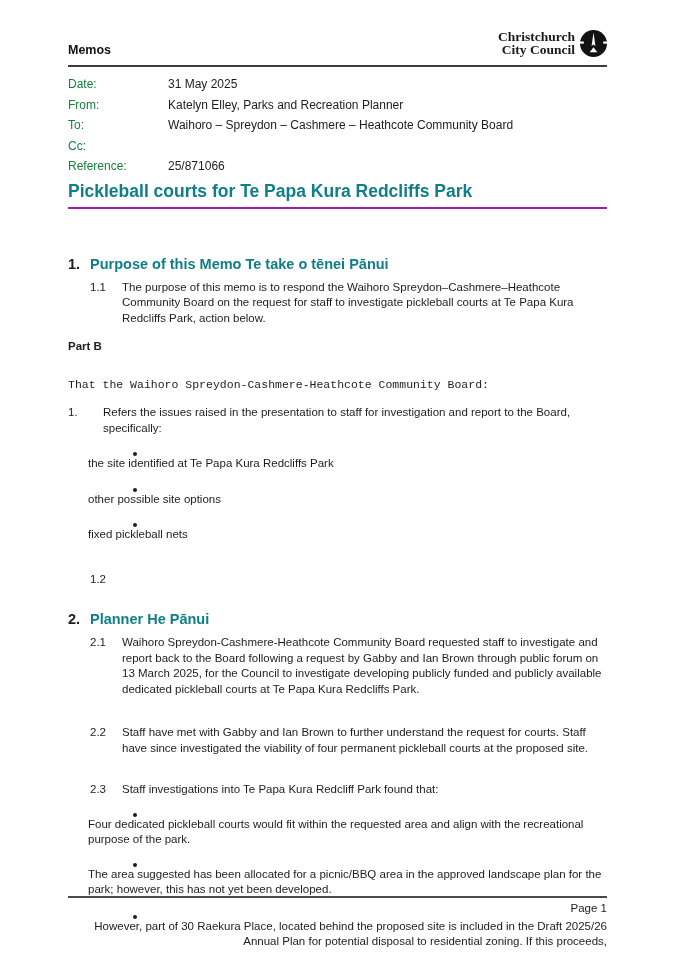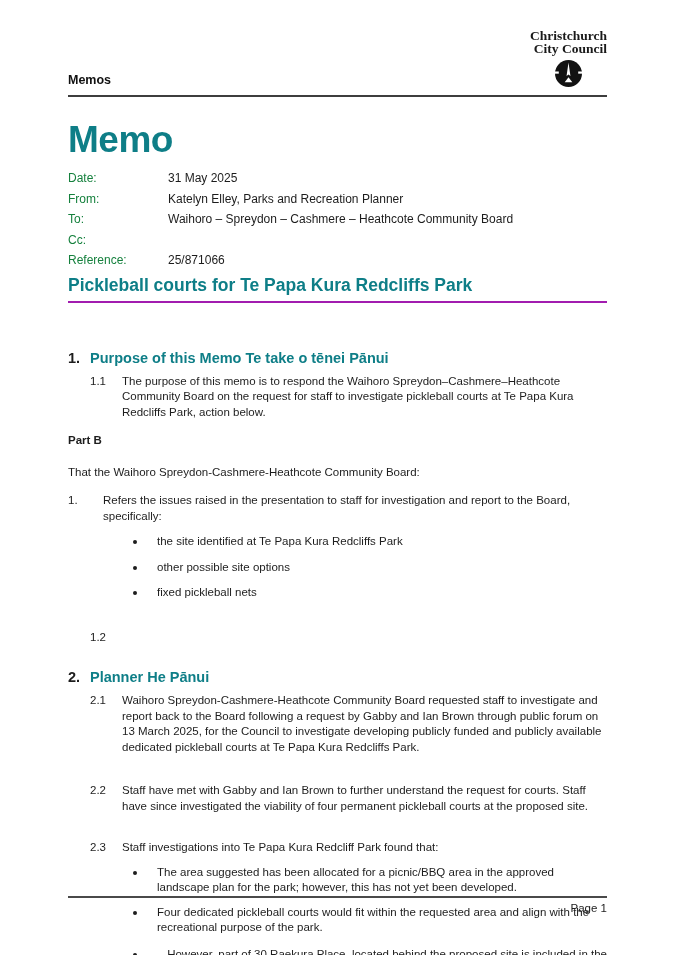--- a/index.html
+++ b/index.html
@@ -14,21 +14,21 @@
   }
   .content { padding:0 68px; }
 
   
   .hdr {
     display:flex; justify-content:space-between; align-items:flex-end;
     padding:30px 0 8px 0;
     border-bottom:2px solid #3d3d3d;
   }
   .hdr-title { font-size:12.5px; font-weight:bold; color:#111; }
-  .logo { display:flex; align-items:center; gap:5px;flex-direction:column; }
+  .logo { display:flex; align-items:center; gap:5px; }
   .logo-text {
     font-family:"Liberation Serif", serif;
     font-weight:bold; text-align:right; color:#1a1a1a;
     font-size:13.5px; line-height:12.5px;
   }
   .logo-icon { width:27px; height:27px; display:block; }
 
   
   .memo-title {
     margin-top:22px;
@@ -54,28 +54,28 @@
   .sec1 { margin-top:46px; }
   .sec2 { margin-top:23px; }
 
   .num-item { display:flex; }
   .num-item .n { width:32px; flex:none; }
   .num-item .t { flex:1; }
   .ind-1 { padding-left:22px; }         
   .m-after-head { margin-top:7px; }
 
   .partb { margin-top:13px; font-weight:bold; font-size:11.5px; }
-  .intro { margin-top:16px; }
+  .intro { margin-top:22px;font-family:Liberation Mono, monospace; }
 
   .plist { display:flex; margin-top:13px; }
   .plist .n { width:35px; flex:none; }
   .plist .t { flex:1; }
 
   .bullets-1 { margin-top:9px; }
-  .bullet { display:flex; margin-top:10px; }
+  .bullet { display:flex; margin-top:10px;flex-direction:column; }
   .bullet .dot {
     flex:none; width:4px; height:4px; border-radius:50%;
     background:#1d1d1d; margin:6px 0 0 65px;
   }
   .bullet .t { flex:1; padding-left:20px; }
   .bullet2 .dot { margin-left:65px; }
 
   .item-1-2 { margin-top:29px; }
   .item-2-2 { margin-top:28px; }
   .item-2-3 { margin-top:26px; }
@@ -107,21 +107,20 @@
         <svg class="logo-icon" viewBox="0 0 32 32">
           <circle cx="16" cy="16" r="16" fill="#121212"></circle>
           <path d="M16 3 L18.3 19 L16 17.2 L13.7 19 Z" fill="#ffffff"></path>
           <path d="M16 20.5 L20.5 26.5 L11.5 26.5 Z" fill="#ffffff"></path>
           <rect x="0" y="13.6" width="4.5" height="2.6" fill="#ffffff"></rect>
           <rect x="27.5" y="13.6" width="4.5" height="2.6" fill="#ffffff"></rect>
         </svg>
       </div>
     </div>
 
-    <div class="memo-title">Memo</div>
 
     <div class="meta">
       <div class="meta-row">
         <div class="meta-label">Date:</div>
         <div class="meta-value">31 May 2025</div>
       </div>
       <div class="meta-row">
         <div class="meta-label">From:</div>
         <div class="meta-value">Katelyn Elley, Parks and Recreation Planner</div>
       </div>
@@ -199,25 +198,25 @@
         </div>
 
         <div class="num-item ind-1 item-2-3">
           <span class="n">2.3</span>
           <span class="t">Staff investigations into Te Papa Kura Redcliff Park found that:</span>
         </div>
 
         <div>
           <div class="bullet bullet2 b2">
             <span class="dot"></span>
+            <span class="t">Four dedicated pickleball courts would fit within the requested area and align with the recreational purpose of the park.</span>
+          </div>
+          <div class="bullet bullet2 b2">
+            <span class="dot"></span>
             <span class="t">The area suggested has been allocated for a picnic/BBQ area in the approved landscape plan for the park; however, this has not yet been developed.</span>
-          </div>
-          <div class="bullet bullet2 b2">
-            <span class="dot"></span>
-            <span class="t">Four dedicated pickleball courts would fit within the requested area and align with the recreational purpose of the park.</span>
           </div>
           <div class="bullet bullet2 b3">
             <span class="dot"></span>
             <span class="t">However, part of 30 Raekura Place, located behind the proposed site is included in the Draft 2025/26 Annual Plan for potential disposal to residential zoning. If this proceeds,</span>
           </div>
         </div>
       </div>
 
     </div>
   </div>

